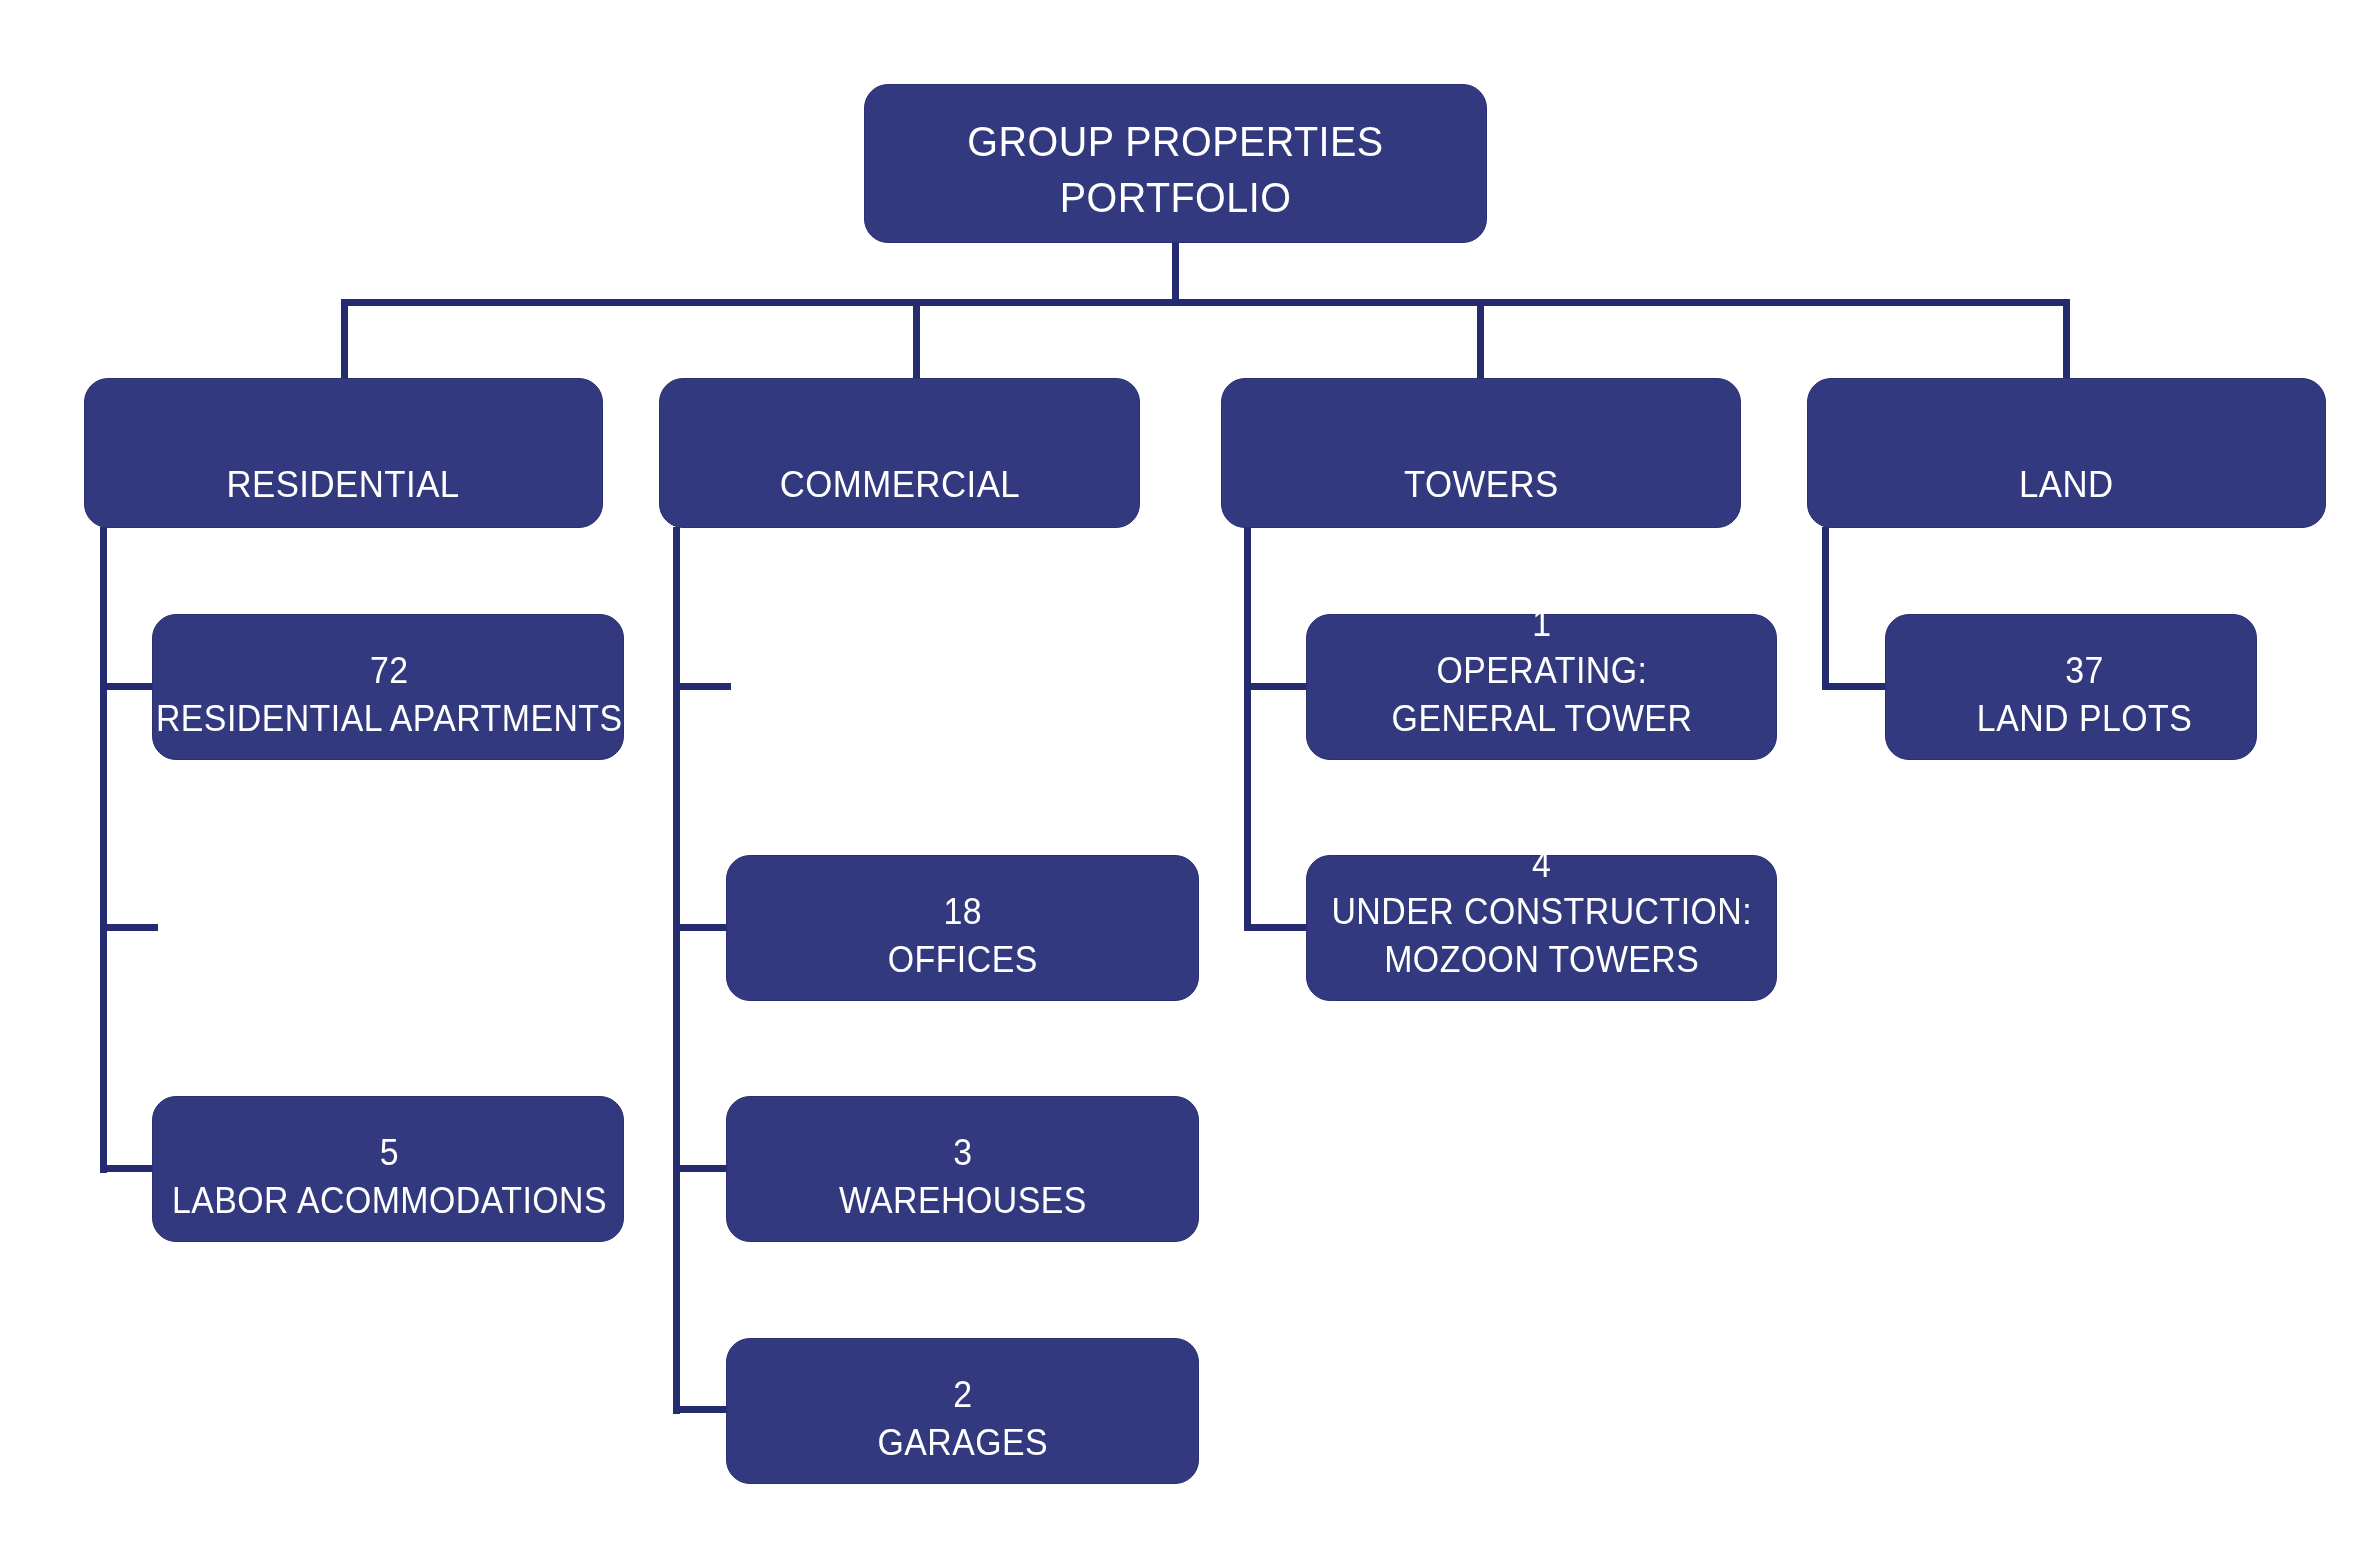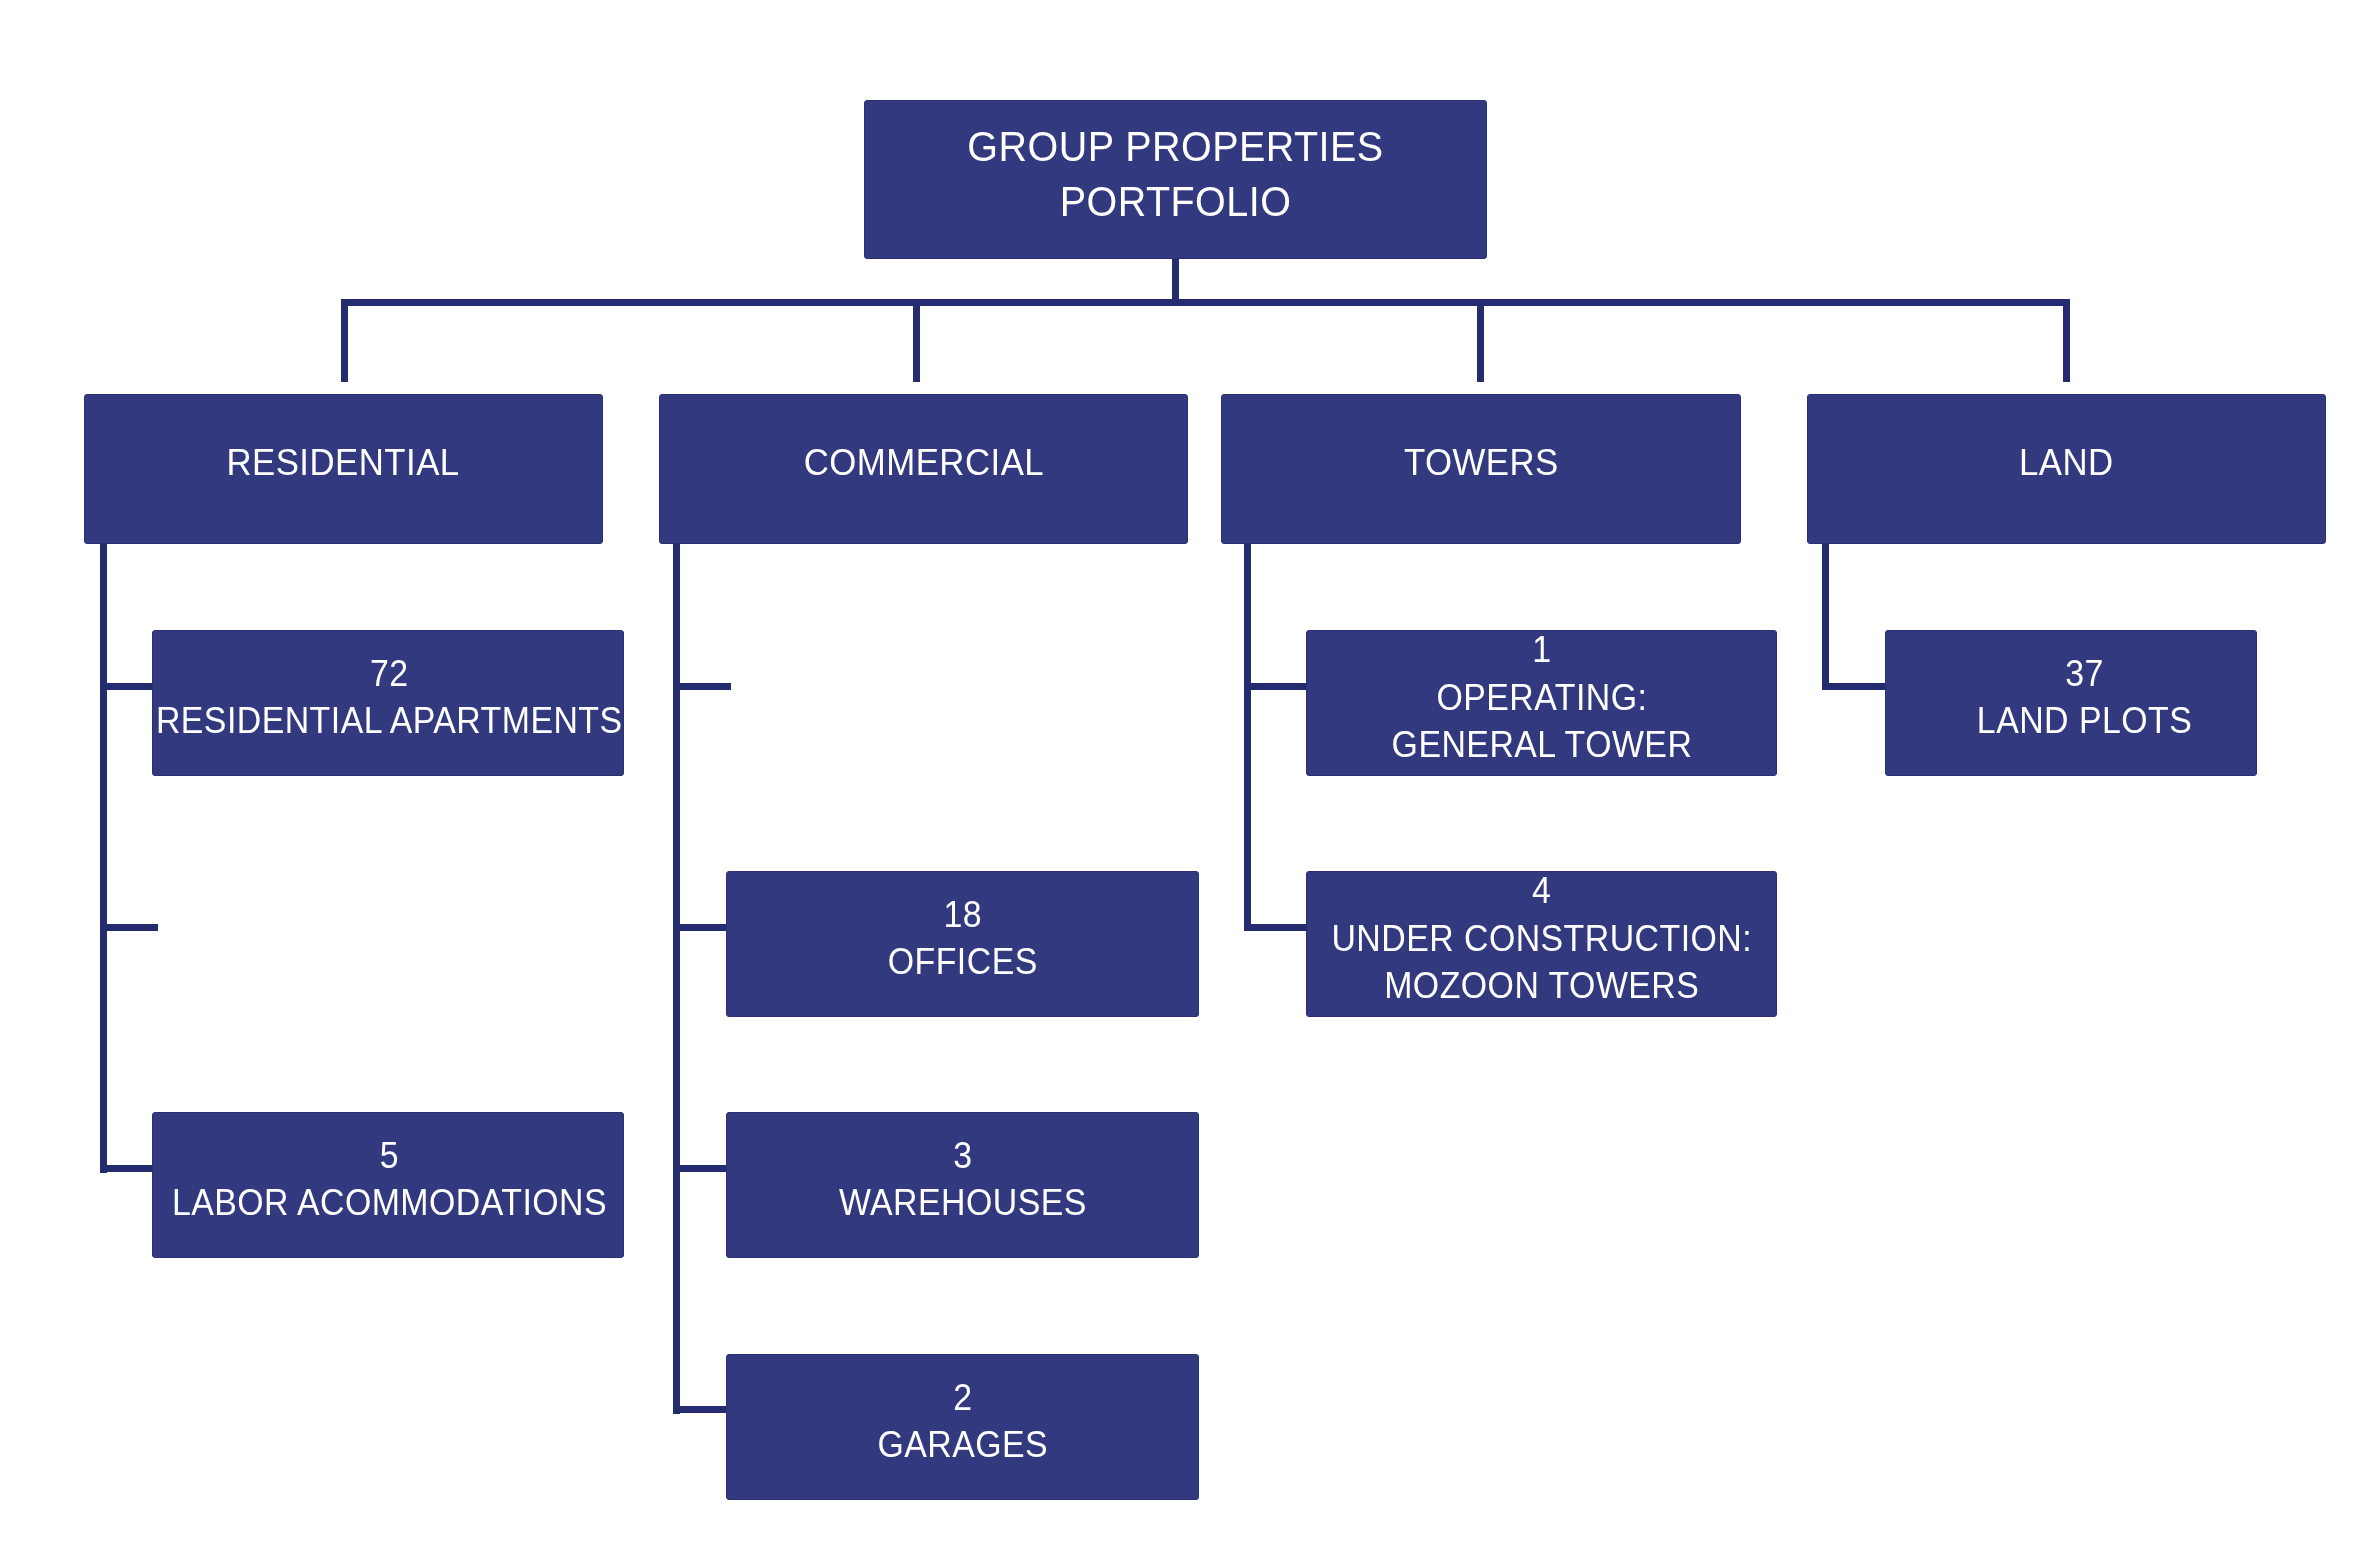--- a/index.html
+++ b/index.html
@@ -14,40 +14,39 @@
     position:relative;
     width:2375px;height:1560px;
     background:var(--bg);
     font-family:"Liberation Sans", sans-serif;
     overflow:hidden;
   }
   .node{
     position:absolute;
     background:var(--fill);
     border:1.9px solid var(--edge);
-    border-radius:3px;
+    border-radius:24px;
     box-sizing:border-box;
-    display:flex;align-items:center;justify-content:center;
+    display:flex;align-items:flex-end;justify-content:center;
     color:var(--text);
     text-align:center;
     padding:5.6px 13px 16.7px 13px;
-    margin-top:16px;
   }
   .node-text{
     line-height:1.32;
     transform:scaleX(0.94);
     letter-spacing:0.5px;
   }
   .node-text div{white-space:nowrap;}
   
   #root-box{left:864px;top:84px;width:623px;height:159px;font-size:42px;}
   
   .l1{top:378px;height:150px;font-size:37px;}
   #b-res {left:84px;  width:519px;}
-  #b-com {left:659px; width:529px;}
+  #b-com {left:659px; width:481px;}
   #b-tow {left:1221px;width:520px;}
   #b-land{left:1807px;width:519px;}
   
   .child{height:146px;font-size:36px;}
   .r1{top:614px}.r2{top:855px}.r3{top:1096px}.r4{top:1338px}
   .c-res {left:152px; width:472px;padding-left:16px;}
   .c-com {left:726px; width:473px;}
   .c-tow {left:1306px;width:471px;}
   .c-land{left:1885px;width:372px;padding-left:41px;}
   

